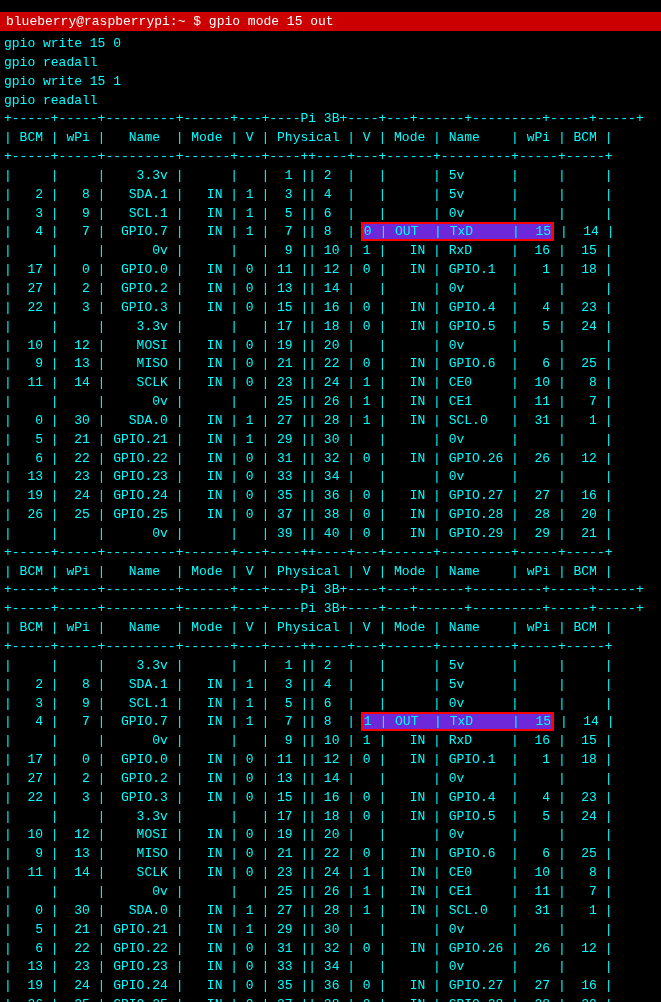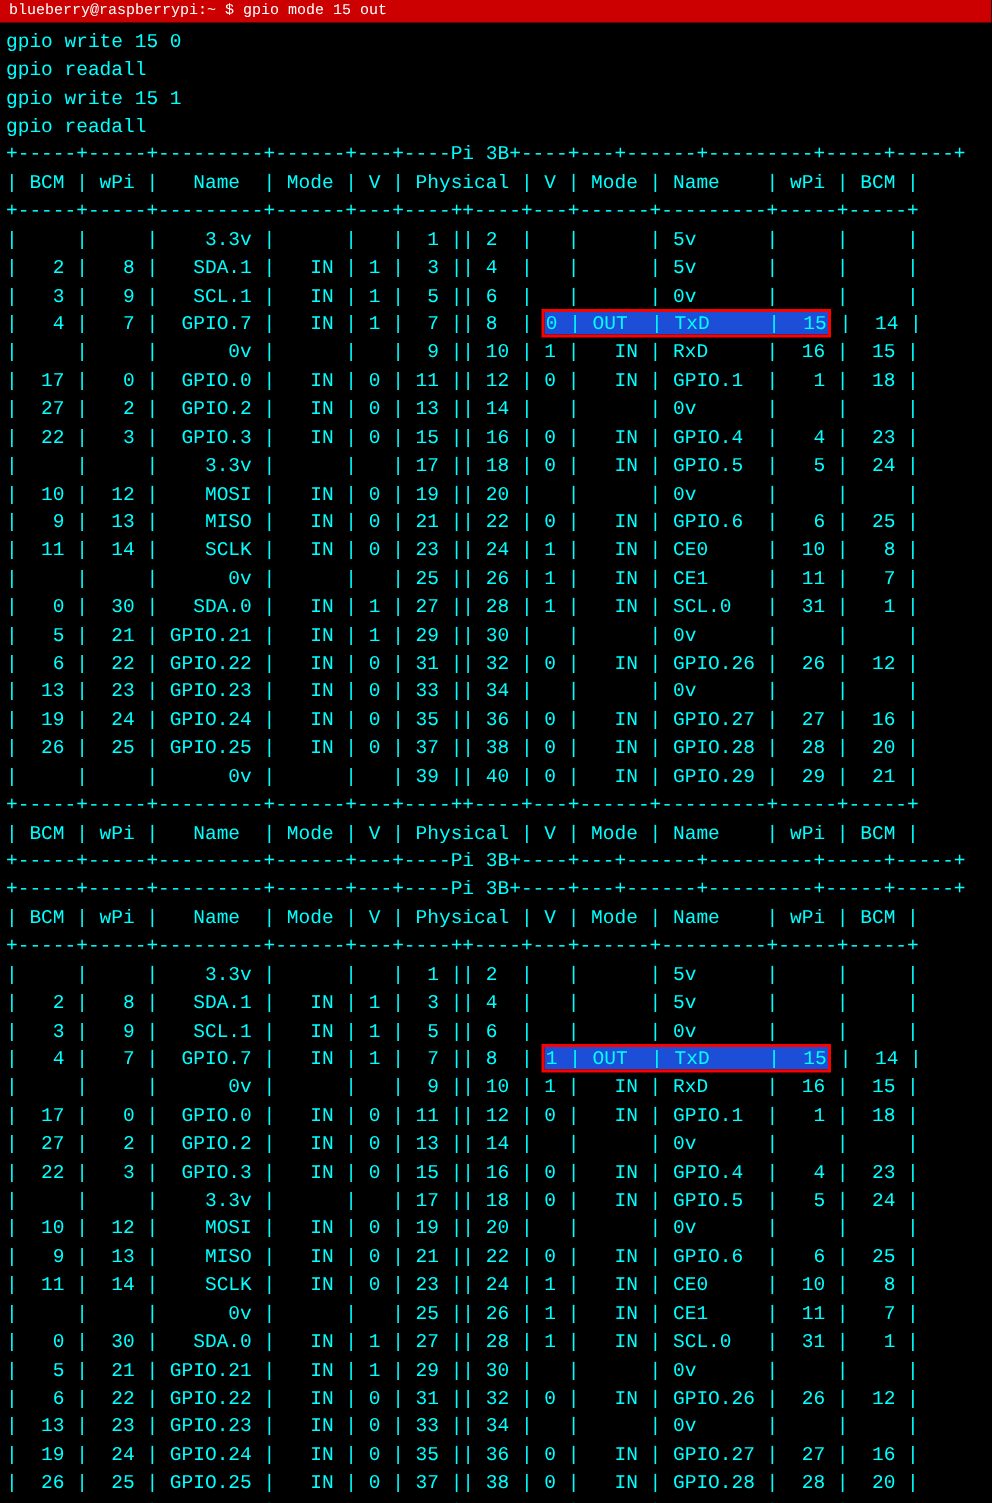--- a/index.html
+++ b/index.html
@@ -15,33 +15,34 @@
     .terminal {
       width: 661px;
       min-height: 1002px;
       background: #000000;
       padding: 0;
     }
     .title-bar {
       background: #cc0000;
       color: #ffffff;
       padding: 2px 6px;
-      font-size: 10px;
+      font-size: 13px;
+      margin-top: 12px;
     }
     .content {
       padding: 4px 4px;
       white-space: pre;
       line-height: 1.45;
       color: #00ffff;
     }
     .red-box {
       display: inline;
       outline: 2px solid red;
       outline-offset: 0px;
-      background: #1d4ed8;
+      background: #6d28d9;
       color: #00ffff;
       padding: 0 1px;
     }
   </style>
 </head>
 <body>
 
 <div class="terminal">
   <div class="title-bar">
     <span>blueberry@raspberrypi:~ $ gpio mode 15 out</span>

